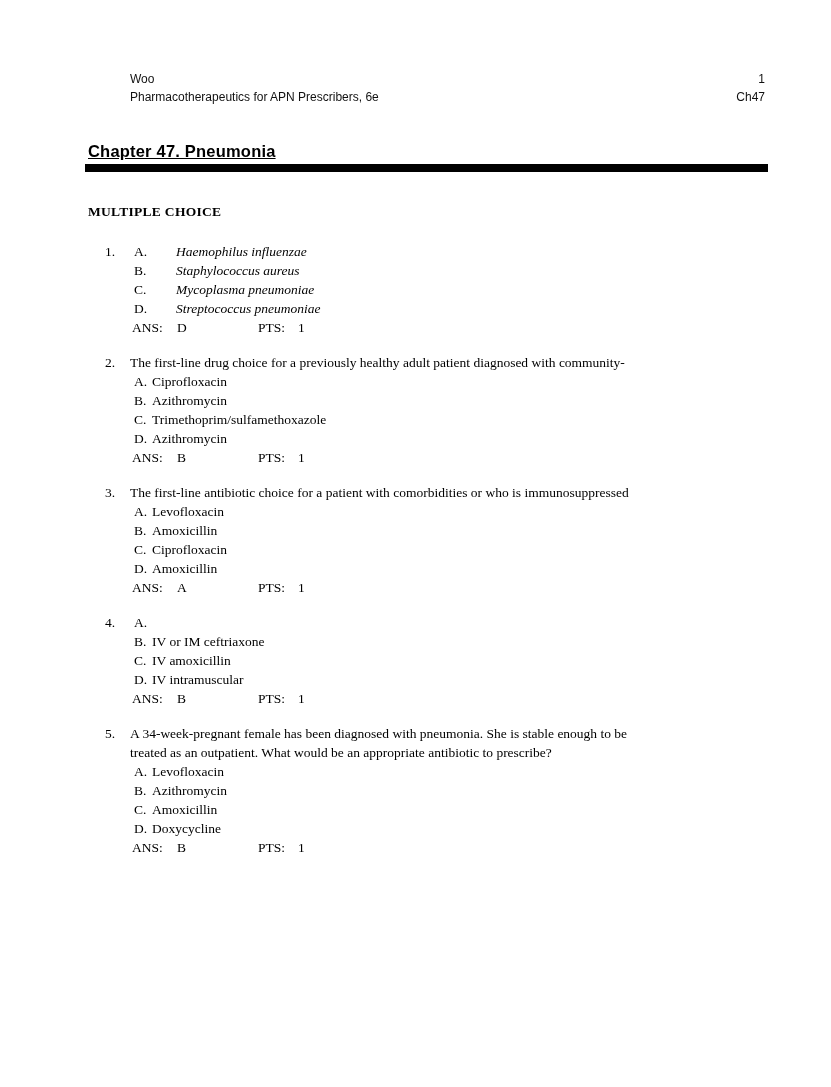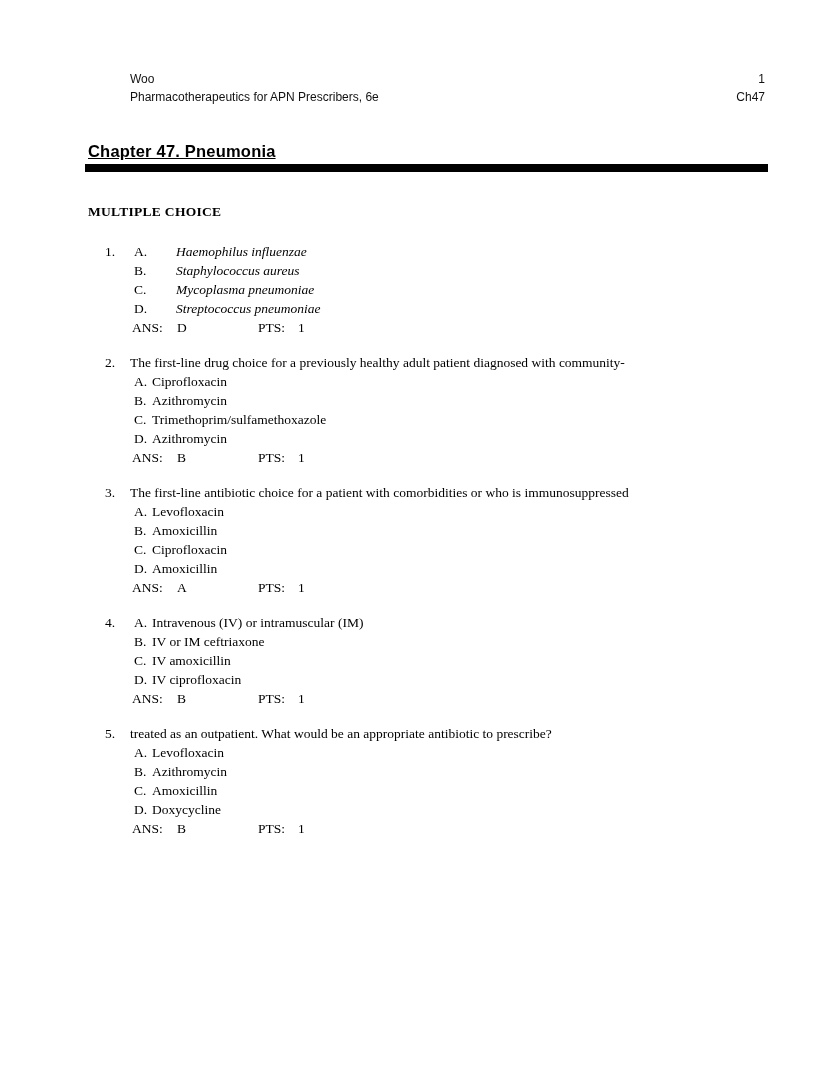--- a/index.html
+++ b/index.html
@@ -163,41 +163,41 @@
           </div>
           <div class="ans-row"><span class="ans-label">ANS:</span><span class="ans-value">A</span><span class="pts-label">PTS:</span><span class="pts-value">1</span></div>
         </div>
       </div>
       <div class="question">
         <div class="q-number">4.</div>
         <div class="q-body">
           <div class="options">
             <div class="option">
               <span class="opt-letter">A.</span>
-              <span class="opt-text">Intravenous (IV) or intramuscular (IM)</span>
             </div>
             <div class="option">
               <span class="opt-letter">B.</span>
               <span class="opt-text">IV or IM ceftriaxone</span>
             </div>
             <div class="option">
               <span class="opt-letter">C.</span>
               <span class="opt-text">IV amoxicillin</span>
             </div>
             <div class="option">
               <span class="opt-letter">D.</span>
-              <span class="opt-text">IV ciprofloxacin</span>
+              <span class="opt-text">IV intramuscular</span>
             </div>
           </div>
           <div class="ans-row"><span class="ans-label">ANS:</span><span class="ans-value">B</span><span class="pts-label">PTS:</span><span class="pts-value">1</span></div>
         </div>
       </div>
       <div class="question">
         <div class="q-number">5.</div>
         <div class="q-body">
+          <div class="q-line">A 34-week-pregnant female has been diagnosed with pneumonia. She is stable enough to be</div>
           <div class="q-line">treated as an outpatient. What would be an appropriate antibiotic to prescribe?</div>
           <div class="options">
             <div class="option">
               <span class="opt-letter">A.</span>
               <span class="opt-text">Levofloxacin</span>
             </div>
             <div class="option">
               <span class="opt-letter">B.</span>
               <span class="opt-text">Azithromycin</span>
             </div>

